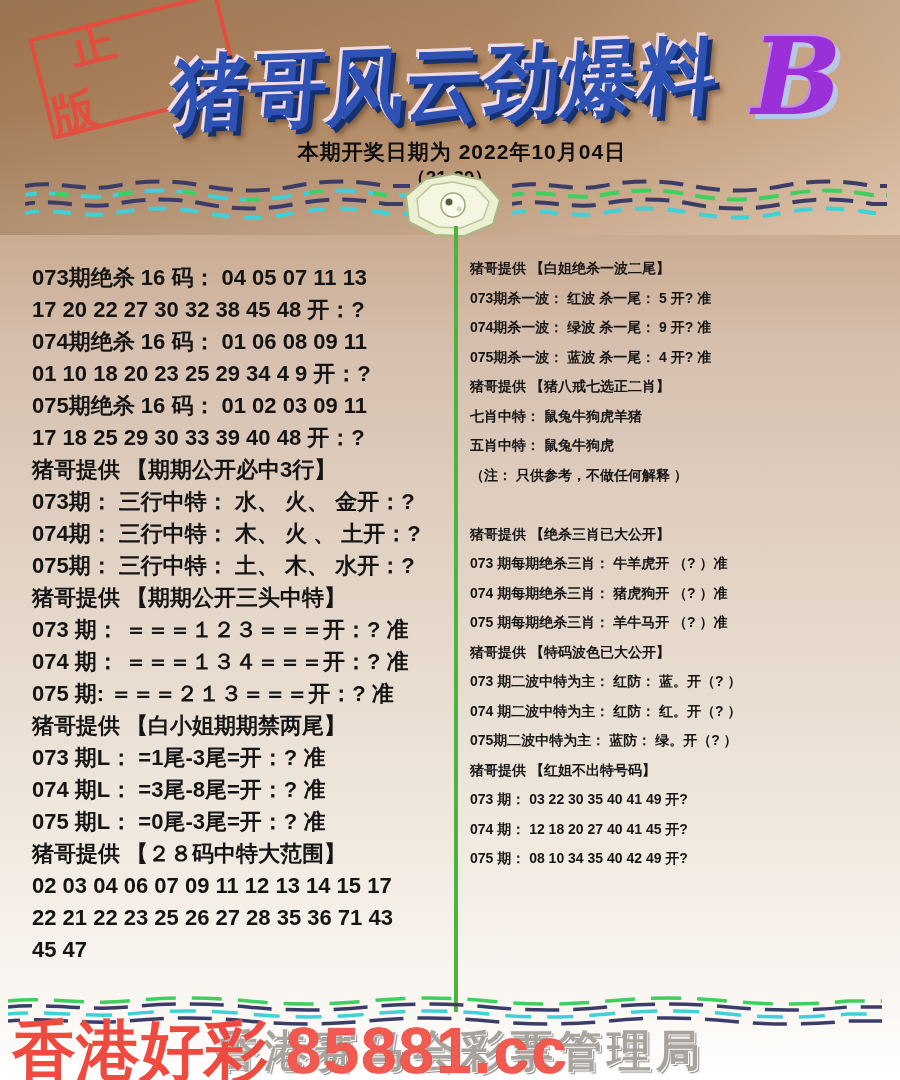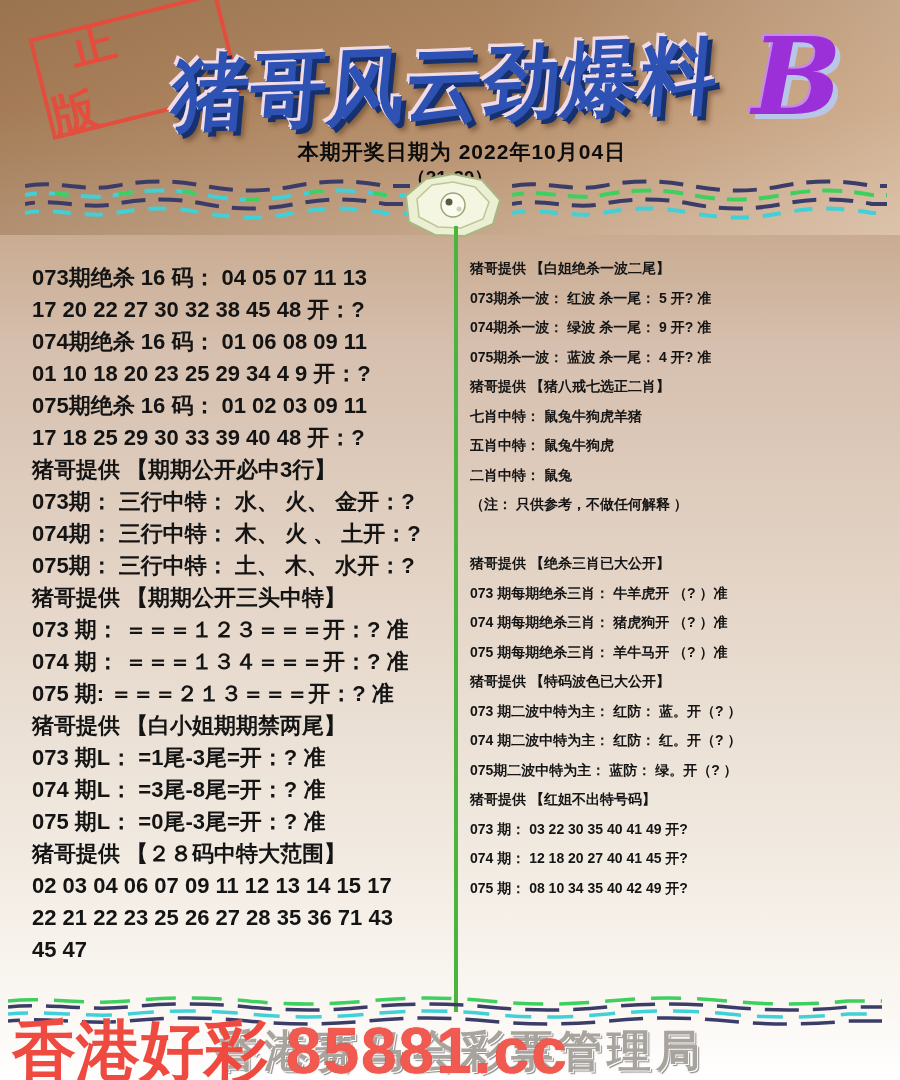--- a/index.html
+++ b/index.html
@@ -113,21 +113,20 @@
       <div class="line">45 47</div>
     </div>
   <div class="col col-right">
       <div class="line">猪哥提供 【白姐绝杀一波二尾】</div>
       <div class="line">073期杀一波： 红波  杀一尾： 5 开? 准</div>
       <div class="line">074期杀一波： 绿波  杀一尾： 9 开? 准</div>
       <div class="line">075期杀一波： 蓝波  杀一尾： 4 开? 准</div>
       <div class="line">猪哥提供 【猪八戒七选正二肖】</div>
       <div class="line">七肖中特：  鼠兔牛狗虎羊猪</div>
       <div class="line">五肖中特：  鼠兔牛狗虎</div>
-      <div class="line">二肖中特：  鼠兔</div>
       <div class="line">（注：  只供参考，不做任何解释 ）</div>
       <div class="line"></div>
       <div class="line">猪哥提供 【绝杀三肖已大公开】</div>
       <div class="line">073 期每期绝杀三肖：  牛羊虎开 （? ）准</div>
       <div class="line">074 期每期绝杀三肖：  猪虎狗开 （? ）准</div>
       <div class="line">075 期每期绝杀三肖：  羊牛马开 （? ）准</div>
       <div class="line">猪哥提供 【特码波色已大公开】</div>
       <div class="line">073 期二波中特为主：  红防： 蓝。开（? ）</div>
       <div class="line">074 期二波中特为主：  红防： 红。开（? ）</div>
       <div class="line">075期二波中特为主：  蓝防： 绿。开（? ）</div>

